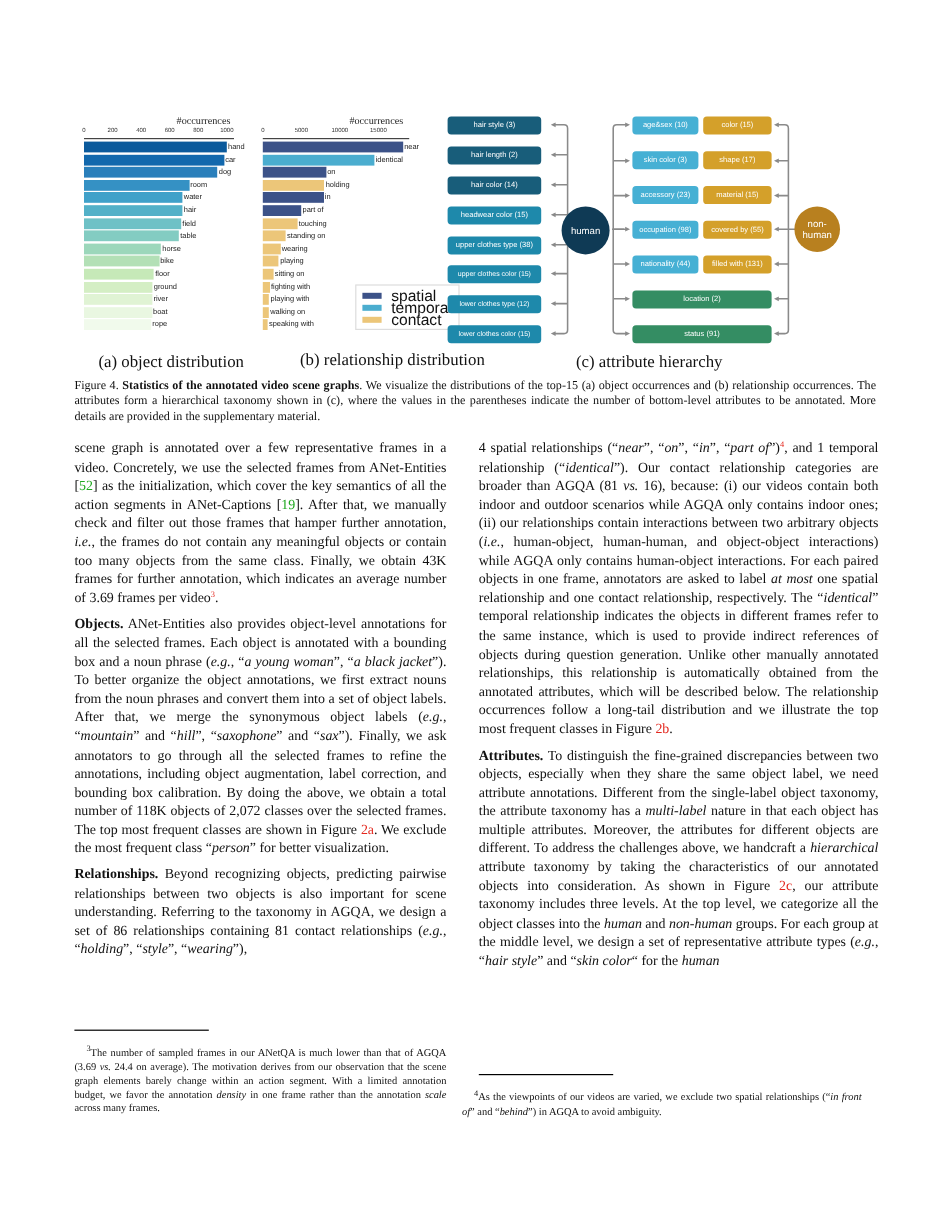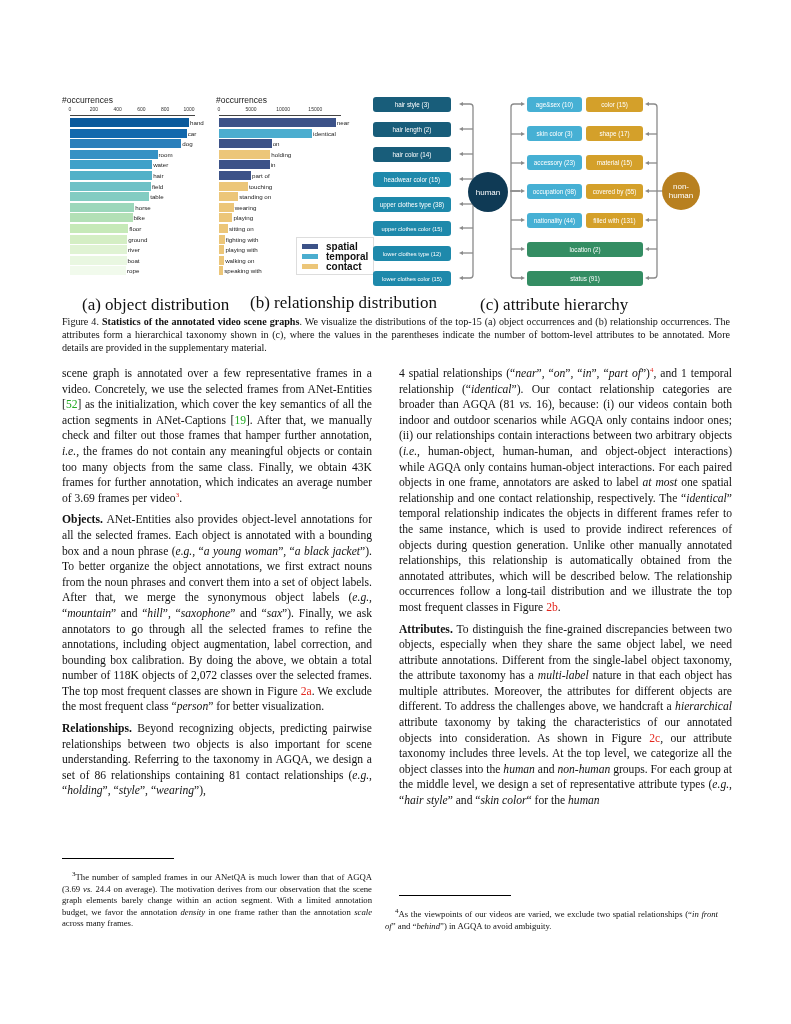--- a/index.html
+++ b/index.html
@@ -1,31 +1,31 @@
 <!DOCTYPE html>
 <html><head>
 <meta charset="utf-8">
 <style>
   html, body { margin:0; padding:0; background:#ffffff; }
   body { width:791px; height:1024px; position:relative; overflow:hidden;
          font-family:"Liberation Serif","DejaVu Serif",serif; color:#111; }
   .abs { position:absolute; }
   
-  .chart-title { font-family:Liberation Sans, sans-serif; font-size:8.5px; color:#222; text-align:left; }
+  .chart-title { font-family:Liberation Serif, serif; font-size:8.5px; color:#222; text-align:right; }
   .tick { font-family:"Liberation Sans","DejaVu Sans",sans-serif; font-size:5px; color:#333; position:absolute; transform:translateX(-50%); }
   .axisline { position:absolute; height:1px; background:#444; }
   .bar { position:absolute; height:9px; }
   .barlabel { position:absolute; font-family:"Liberation Sans","DejaVu Sans",sans-serif; font-size:6.2px; color:#222; white-space:nowrap; line-height:9px; }
-  .legend { position:absolute; border:1px solid #ddd; background:#fff; padding:3px 5px; font-family:"Liberation Sans","DejaVu Sans",sans-serif; font-size:10px;font-weight:bold; }
+  .legend { position:absolute; border:1px solid #ddd; background:#fff; padding:3px 5px; font-family:"Liberation Sans","DejaVu Sans",sans-serif; font-size:13px; }
   .legend-row { display:flex; align-items:center; height:10px; }
   .legend-swatch { width:16px; height:5px; margin-right:8px; }
   
   .node { position:absolute; border-radius:3px; color:#fff; font-family:"Liberation Sans","DejaVu Sans",sans-serif; font-size:6.3px; display:flex; align-items:center; justify-content:center; white-space:nowrap; }
   .circle { position:absolute; border-radius:50%; color:#fff; font-family:"Liberation Sans","DejaVu Sans",sans-serif; font-size:8px; display:flex; align-items:center; justify-content:center; text-align:center; line-height:9px; }
-  .subcap { position:absolute; font-size:17px; white-space:nowrap; }
+  .subcap { position:absolute; font-size:14px; white-space:nowrap; }
   .caption { position:absolute; left:62px; width:668px; font-size:10.1px; line-height:13.2px; text-align:justify; }
   .col { position:absolute; font-size:11.6px; line-height:15.6px; text-align:justify; }
   .col p { margin:0; }
   .col p + p { margin-top:6px; }
   .ref { color:#1fa81f; }
   .xref { color:#e3261d; }
   .fn { position:absolute; font-size:8.7px; line-height:11.5px; text-align:justify;margin-top:10px; }
   .fnrule { position:absolute; height:1px; background:#000; width:112px; }
   sup { font-size:7px; line-height:0; }
 </style>

